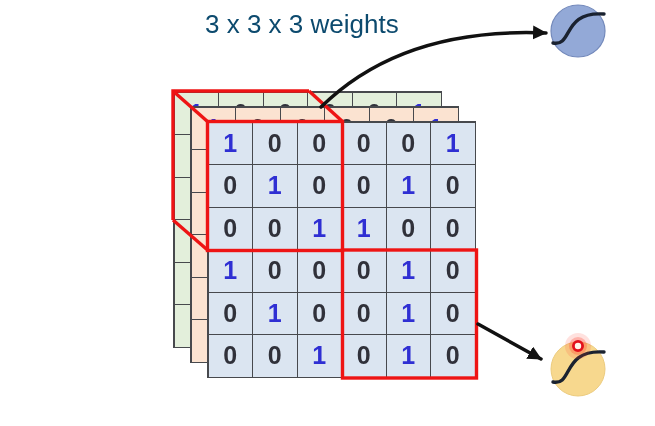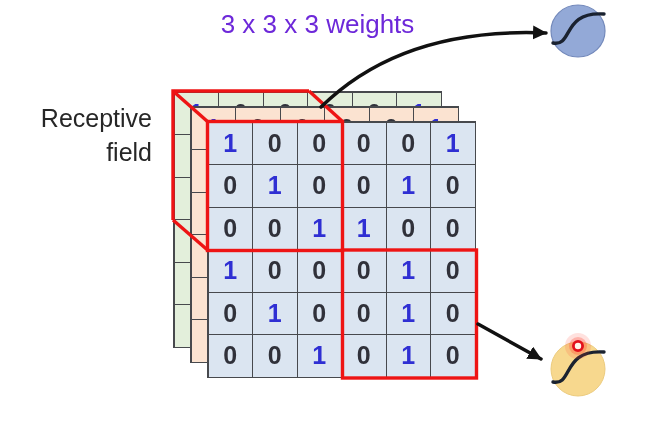--- a/index.html
+++ b/index.html
@@ -7,24 +7,23 @@
     position: relative;
     width: 655px;
     height: 426px;
     background: #ffffff;
     overflow: hidden;
     font-family: "Liberation Sans", sans-serif;
   }
   .title {
     position: absolute;
     left: 205px; top: 8px; width: 225px;
-    text-align: center;
     font-size: 26px;
     line-height: 32px;
-    color: #6d28d9;
+    color: #0c4a6e;
     z-index: 5;
   }
   .rf-label {
     position: absolute;
     left: 14px; top: 101px; width: 138px;
     text-align: right;
     font-size: 25px;
     line-height: 34px;
     color: #262626;
     z-index: 5;
@@ -55,21 +54,20 @@
     z-index: 4;
     pointer-events: none;
   }
 </style>
 </head>
 <body>
 
 <div class="canvas" style="background: rgb(255, 255, 255);">
 
   <div class="title">3 x 3 x 3 weights</div>
-  <div class="rf-label">Receptive field</div>
 
   <div class="layer layer-back" style="background: rgb(71, 73, 77);">
       <div class="cell" style="background: rgb(227, 239, 219);">
         <span style="color: rgb(47, 47, 211);">1</span>
       </div>
       <div class="cell" style="background: rgb(227, 239, 219);">
         <span style="color: rgb(48, 49, 58);">0</span>
       </div>
       <div class="cell" style="background: rgb(227, 239, 219);">
         <span style="color: rgb(48, 49, 58);">0</span>

